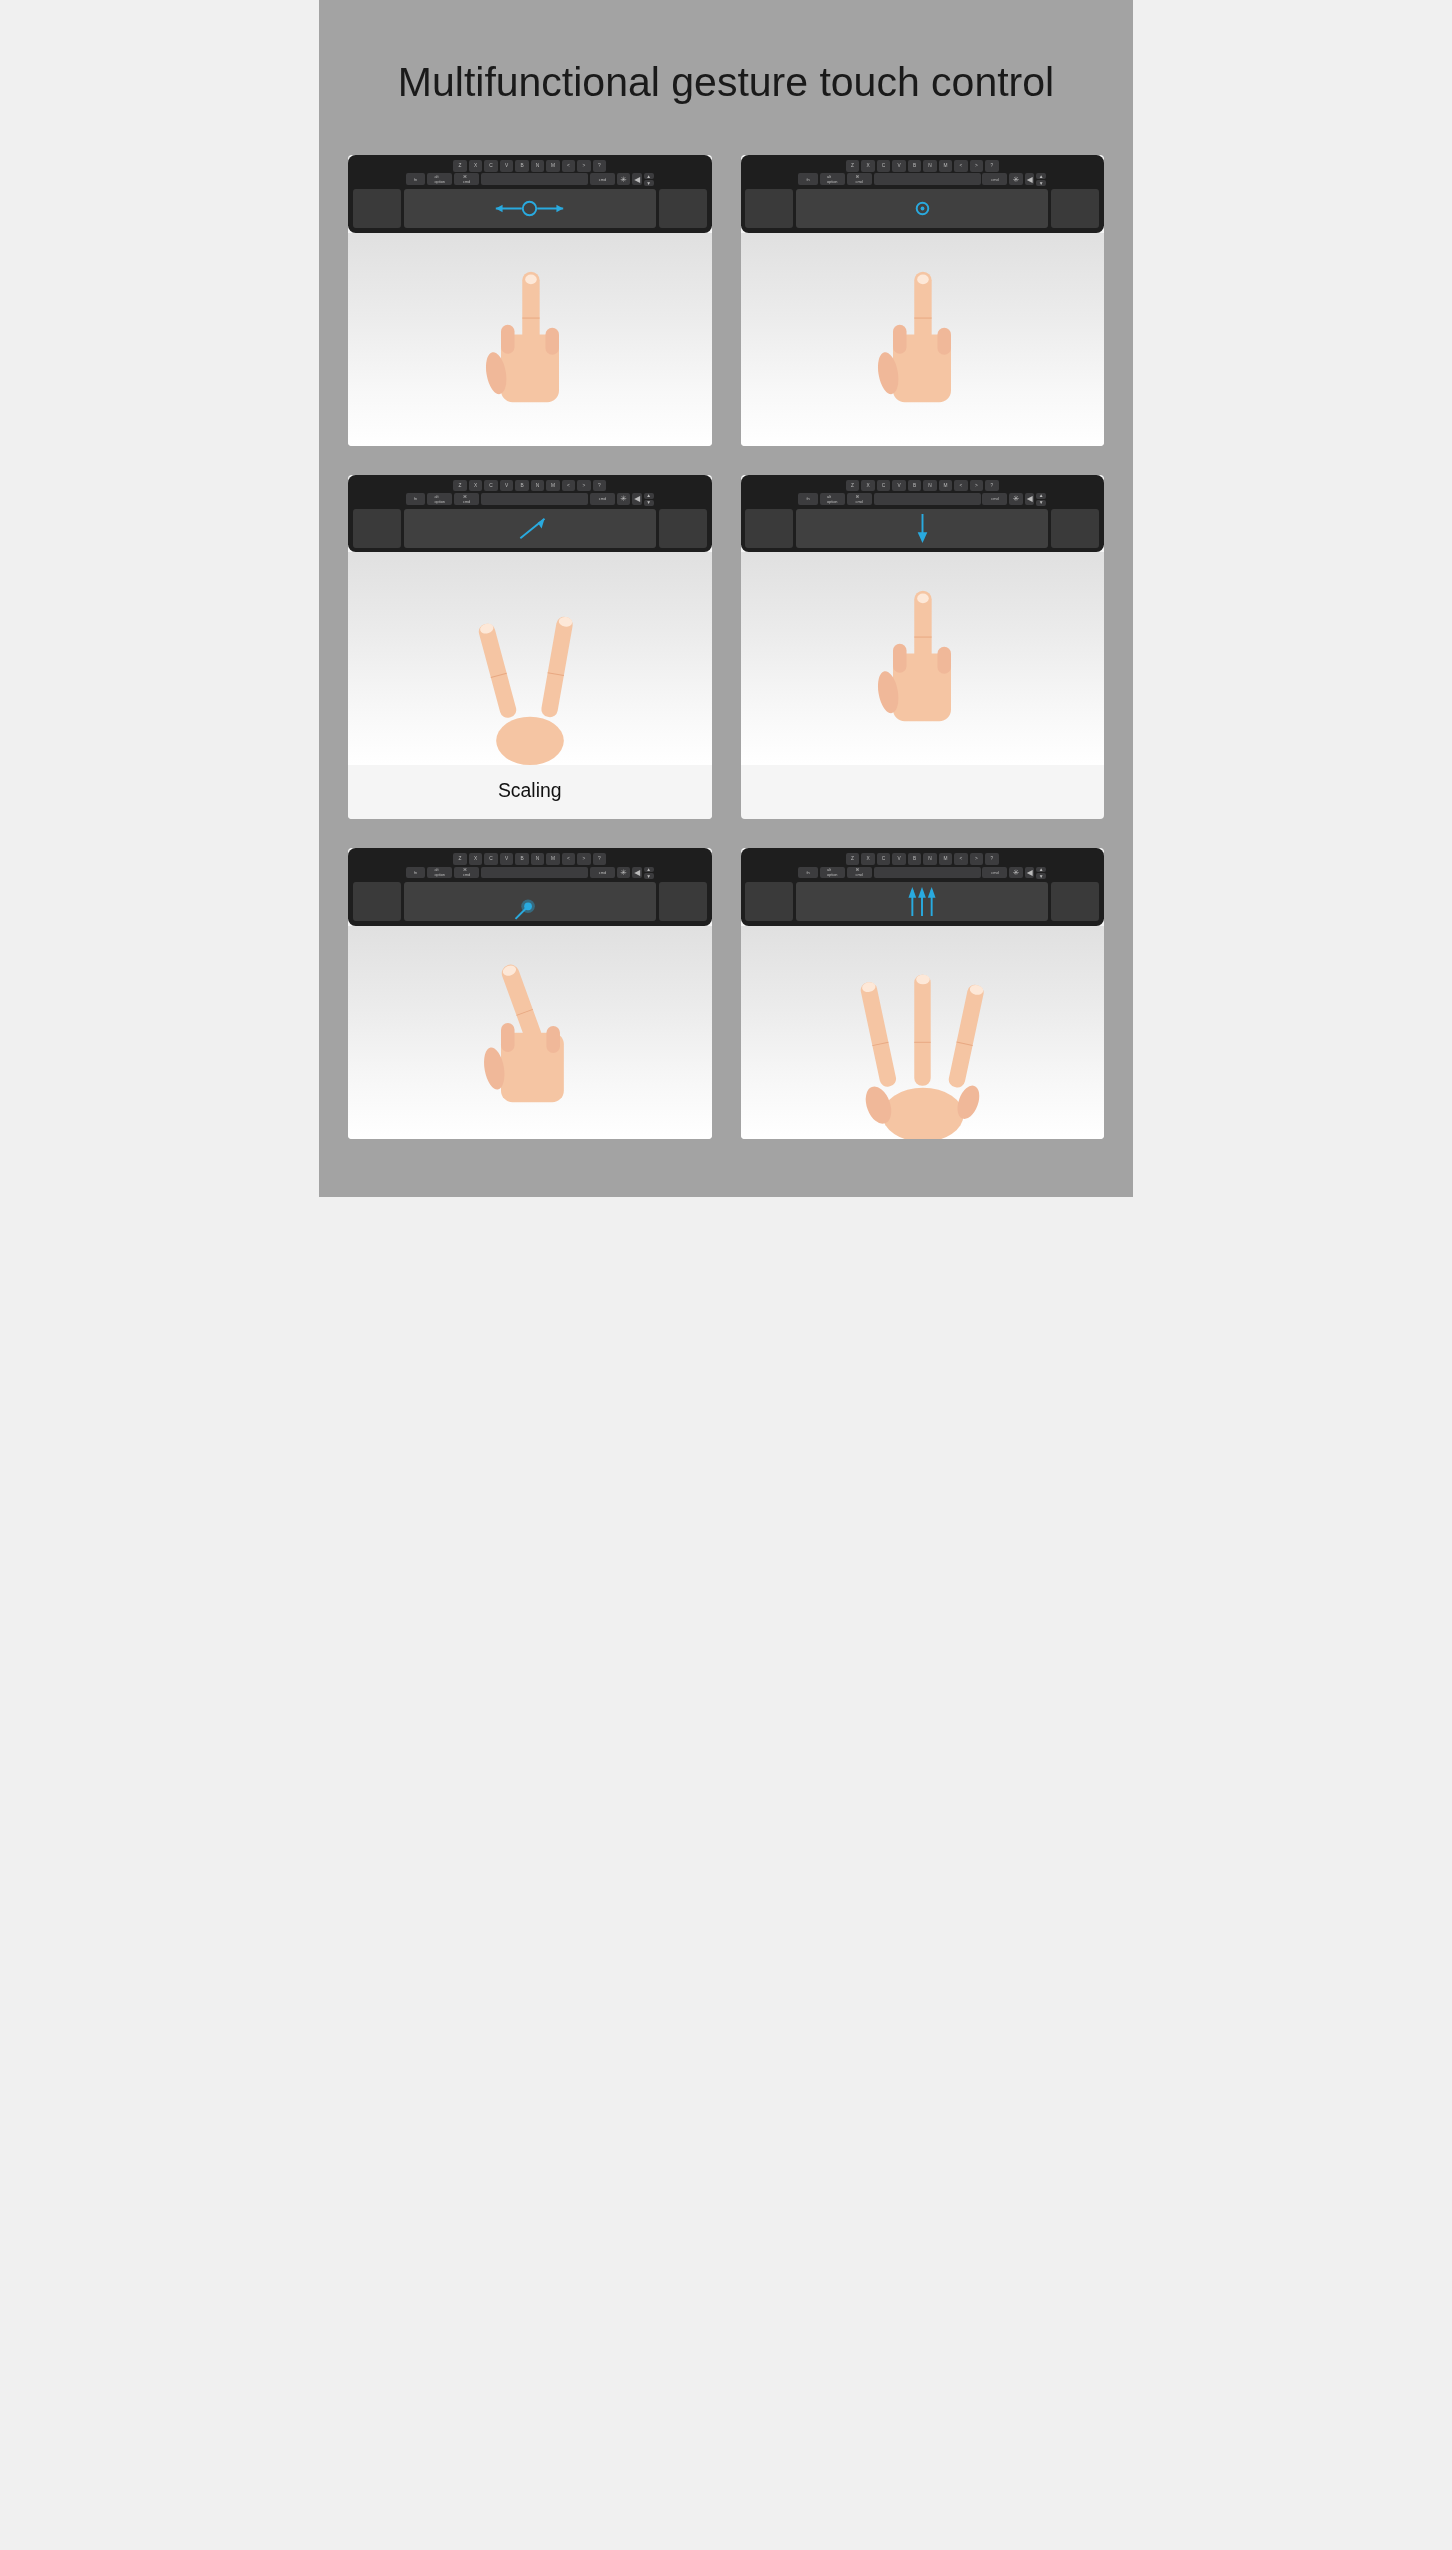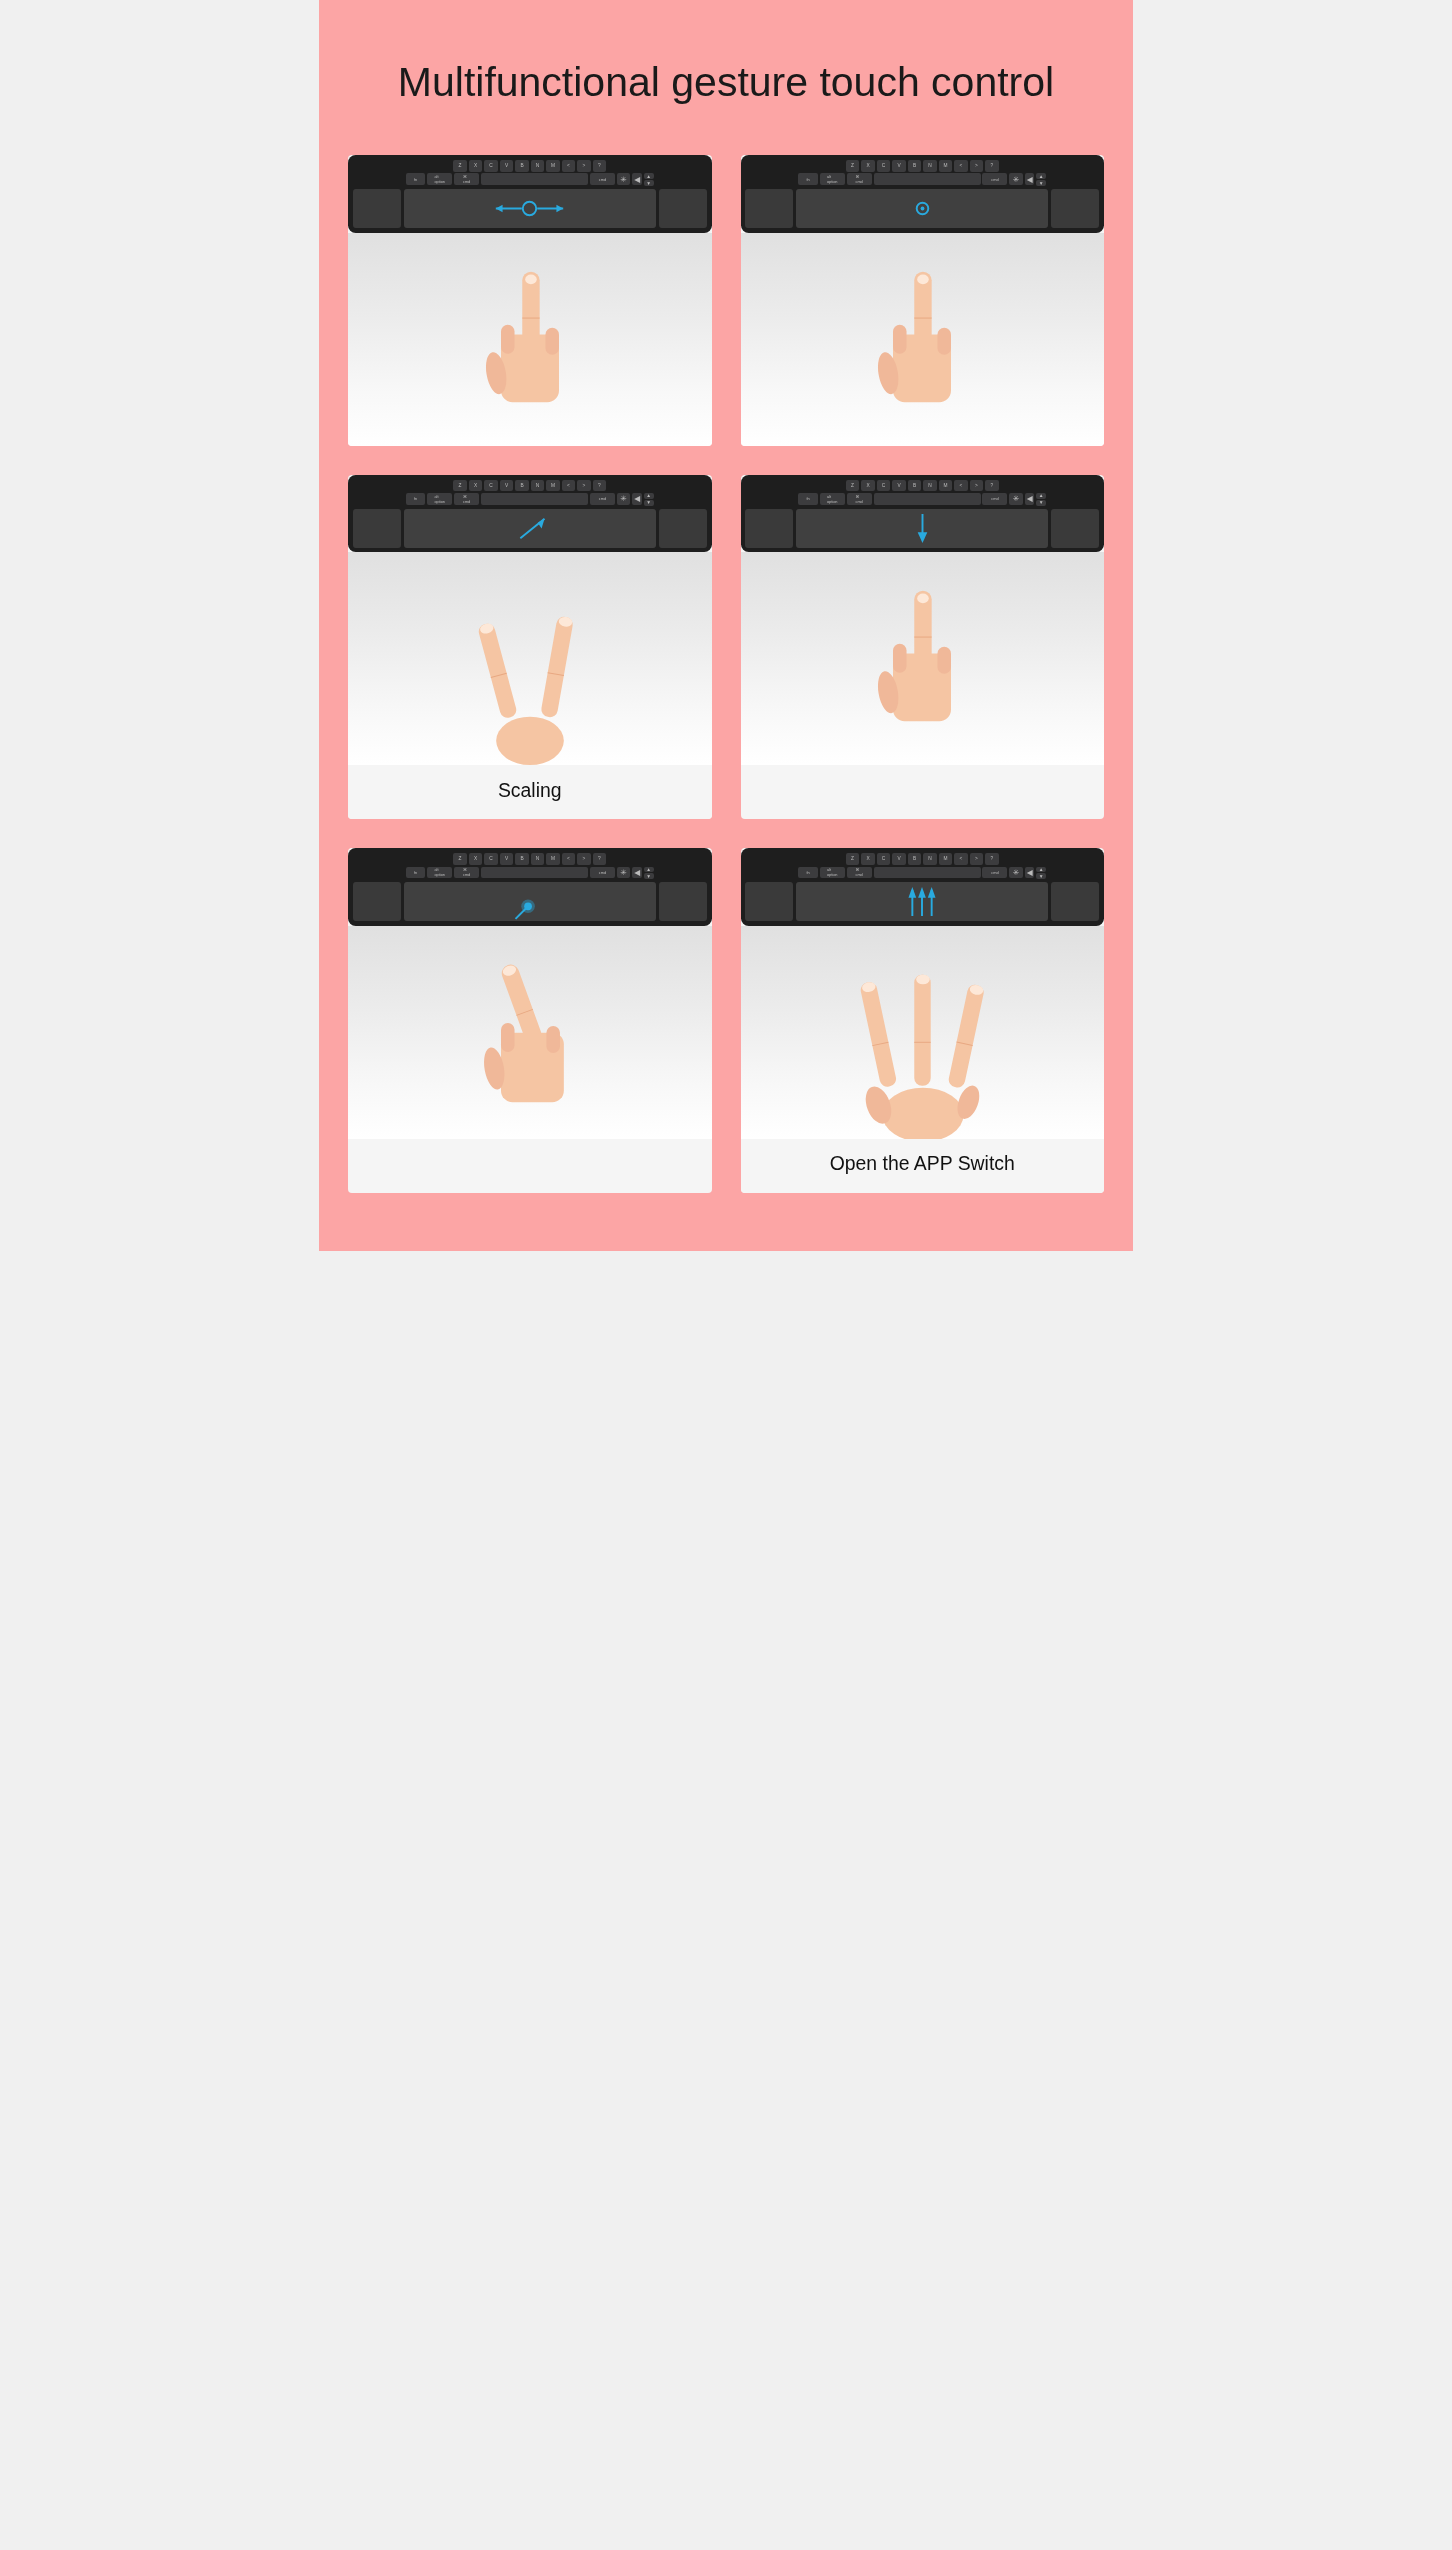--- a/index.html
+++ b/index.html
@@ -3,21 +3,21 @@
   <meta charset="utf-8">
   <style>
     * { box-sizing: border-box; margin: 0; padding: 0; }
     body {
       background: #f0f0f0;
       font-family: -apple-system, BlinkMacSystemFont, 'Segoe UI', sans-serif;
       width: 814px;
       margin: 0 auto;
     }
     .page-wrapper {
-      background: #fca5a5;
+      background: #a3a3a3;
       padding: 58px 29px 58px 29px;
     }
     .page-title {
       text-align: center;
       font-size: 41px;
       font-weight: 400;
       color: #1a1a1a;
       margin-bottom: 48px;
       line-height: 1.2;
     }
@@ -435,18 +435,17 @@
             <line x1="121" y1="110" x2="138" y2="110" stroke="#e8a882" stroke-width="1"></line>
           </g>
 
           <ellipse cx="101" cy="185" rx="42" ry="28" fill="#f5c5a3"></ellipse>
 
           <ellipse cx="55" cy="175" rx="12" ry="20" fill="#f0b899" transform="rotate(-20, 55, 175)"></ellipse>
 
           <ellipse cx="148" cy="172" rx="10" ry="18" fill="#f0b899" transform="rotate(20, 148, 172)"></ellipse>
         </svg>
       </div>
-      <div class="caption">Open the APP Switch</div>
     </div>
 
   </div>
 </div>
 
 
 </body></html>

